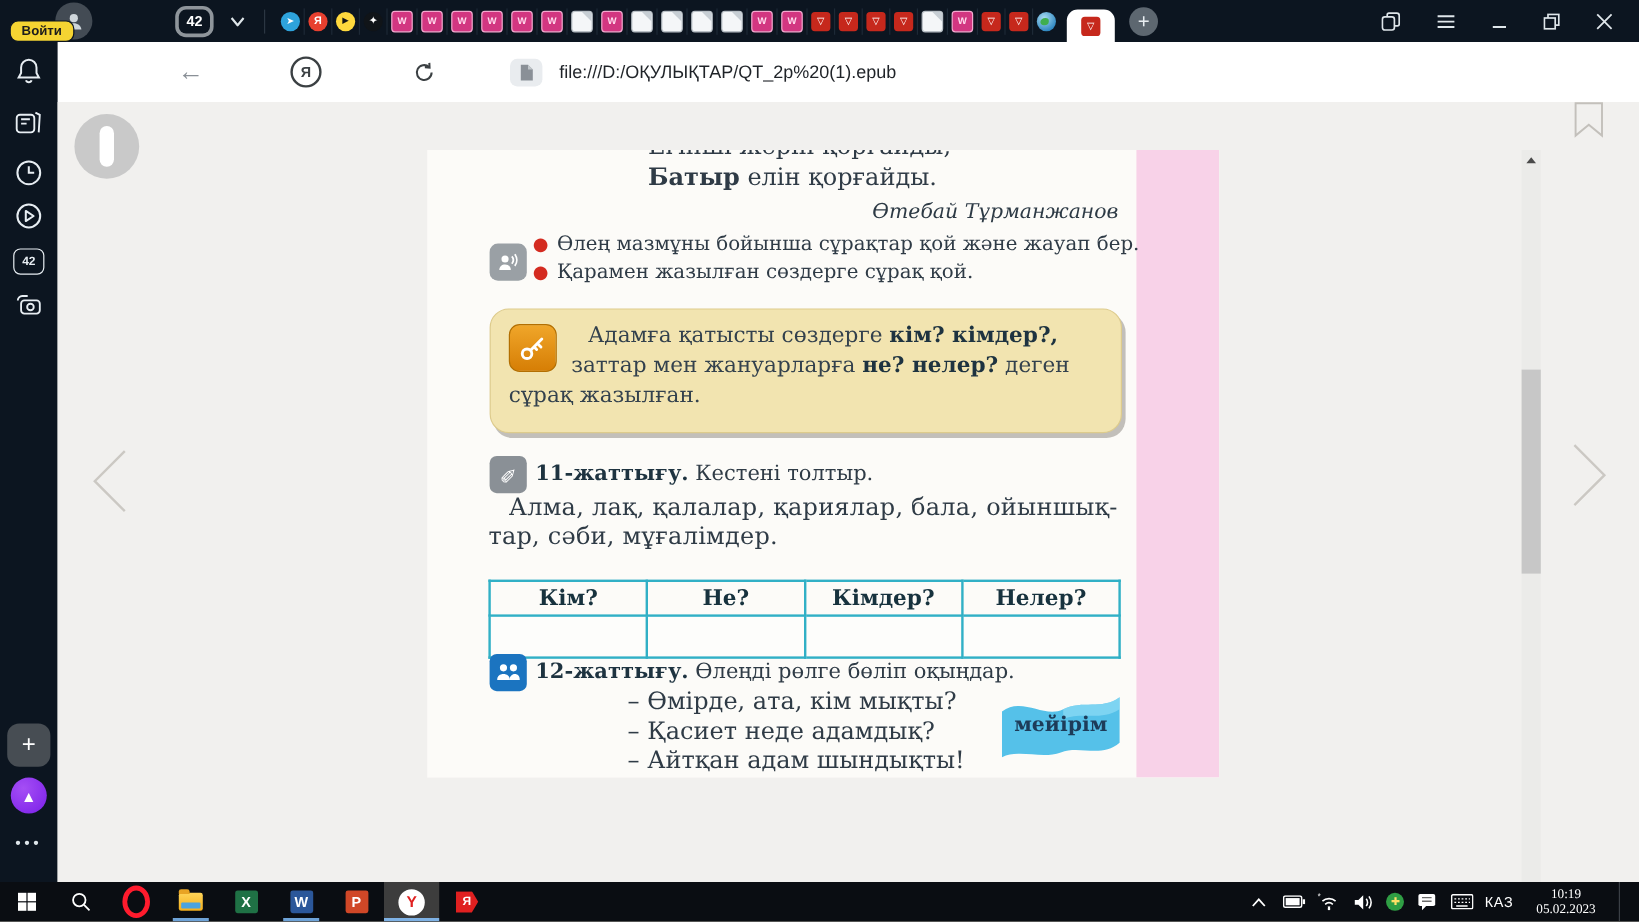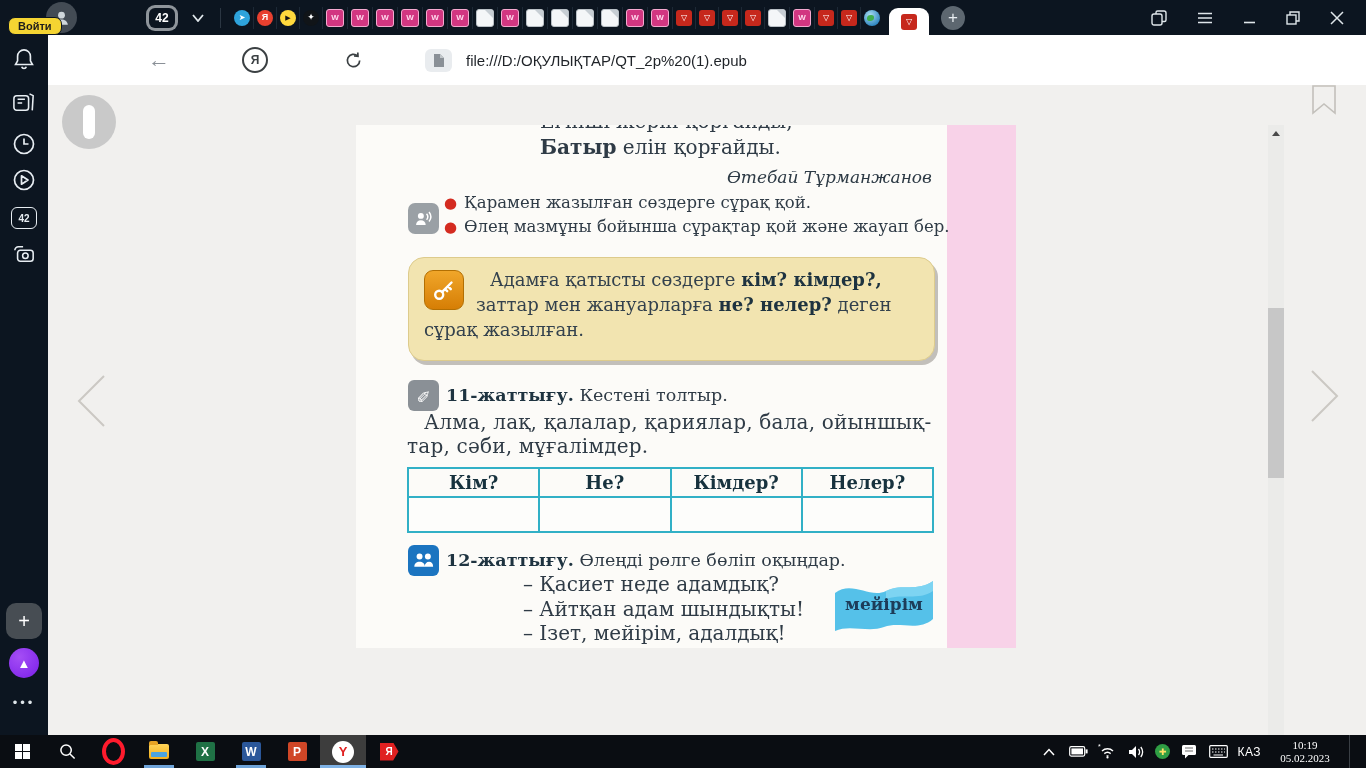--- a/index.html
+++ b/index.html
@@ -89,21 +89,21 @@
   .rulebox .indent{padding-left:14px;}
   .ex-icon{position:absolute;width:31px;height:31px;border-radius:6px;display:flex;align-items:center;justify-content:center;}
   .ic-pencil{left:52px;top:255px;background:#8a9096;color:#fff;font-size:17px;}
   .ic-people{left:52px;top:420px;background:#1b74c0;}
   .ex-text{position:absolute;left:90px;font-size:17.5px;}
   .ex11-text{top:260px;}
   .ex12-text{top:425px;}
   .ex-text b{color:#1e3340;}
   .words{position:absolute;left:51px;top:285px;width:534px;font-size:20px;line-height:24px;letter-spacing:0.2px;}
   .words .l1{padding-left:17px;}
-  .dtable{position:absolute;left:51px;top:342px;width:527px;border-collapse:collapse;}
+  .dtable{position:absolute;left:51px;top:358px;width:527px;border-collapse:collapse;}
   .dtable th,.dtable td{border:2px solid #31b0c6;}
   .dtable th{height:25px;font-size:18px;color:#17323e;font-family:"DejaVu Serif","Liberation Serif",serif;}
   .dtable td{height:31px;background:#fdfdfb;}
   .poem2{position:absolute;left:167px;top:447px;font-size:20px;line-height:24.5px;}
   .ribbon{position:absolute;left:478px;top:452px;width:100px;height:58px;}
   .ribbon svg{position:absolute;left:0;top:0;}
   .ribbon .word{position:absolute;left:0;top:17px;width:100%;text-align:center;font-size:17px;font-weight:bold;color:#1d3c59;
        font-family:"DejaVu Serif","Liberation Serif",serif;}
   
   .taskbar{position:absolute;bottom:0;left:0;right:0;height:33px;background:#0a0d12;display:flex;align-items:stretch;}
@@ -366,22 +366,22 @@
       <div class="author">Өтебай Тұрманжанов</div>
 
       <div class="task-icon ic-speak">
         <svg width="21" height="21" viewBox="0 0 24 24">
           <circle cx="9" cy="9" r="3.4" fill="#fff"></circle>
           <path d="M3.5 19.5 c0-3.6 2.5-5.4 5.5-5.4 s5.5 1.8 5.5 5.4 z" fill="#fff"></path>
           <path d="M15.5 6.5 a5.5 5.5 0 0 1 0 7 M18.3 4.5 a9 9 0 0 1 0 11" fill="none" stroke="#fff" stroke-width="1.7"></path>
         </svg>
       </div>
       <div class="tasks">
+        <div><span class="b">●</span><span>Өлең мазмұны бойынша сұрақтар қой және жауап бер.</span></div>
         <div><span class="b">●</span><span>Қарамен жазылған сөздерге сұрақ қой.</span></div>
-        <div><span class="b">●</span><span>Өлең мазмұны бойынша сұрақтар қой және жауап бер.</span></div>
       </div>
 
       <div class="rulebox">
         <span class="keyicon">
           <svg width="24" height="24" viewBox="0 0 24 24">
             <circle cx="7.2" cy="16.8" r="4" fill="none" stroke="#fff" stroke-width="2.4"></circle>
             <path d="M10.2 13.8 L19.5 4.5 M15.8 8.2 l3 3 M13 11 l2.2 2.2" fill="none" stroke="#fff" stroke-width="2.4" stroke-linecap="round"></path>
           </svg>
         </span>
         <p style="margin:0"><span class="indent">Адамға қатысты сөздерге </span><b>кім? кімдер?,</b><br>
@@ -420,20 +420,21 @@
         <svg width="23" height="21" viewBox="0 0 26 24">
           <circle cx="8.5" cy="7.5" r="3.4" fill="#fff"></circle>
           <path d="M2.5 19 c0-3.6 2.6-5.6 6-5.6 s6 2 6 5.6 z" fill="#fff"></path>
           <circle cx="18" cy="7.5" r="3.4" fill="#fff"></circle>
           <path d="M14 19 c.5-3.2 2.4-5.6 5.4-5.6 2.6 0 4.6 2 4.6 5.6 z" fill="#fff"></path>
         </svg>
       </div>
       <div class="ex-text ex12-text"><b>12-жаттығу.</b><span> Өлеңді рөлге бөліп оқыңдар.</span></div>
 
       <div class="poem2">
+        <div>– Өмірде, ата, кім мықты?</div>
         <div>– Қасиет неде адамдық?</div>
         <div>– Айтқан адам шындықты!</div>
         <div>– Ізет, мейірім, адалдық!</div>
       </div>
 
       <div class="ribbon">
         <svg width="100" height="58" viewBox="0 0 100 58">
           <path d="M1 16 C 18 3, 36 22, 52 14 C 68 6, 84 15, 99 4 L 99 42 C 84 55, 66 44, 50 50 C 34 56, 16 47, 1 54 Z" fill="#55c1e9"></path>
           <path d="M52 14 C 68 6, 84 15, 99 4 L 99 14 C 84 24, 68 16, 52 22 Z" fill="#8edcf5" opacity="0.7"></path>
         </svg>

